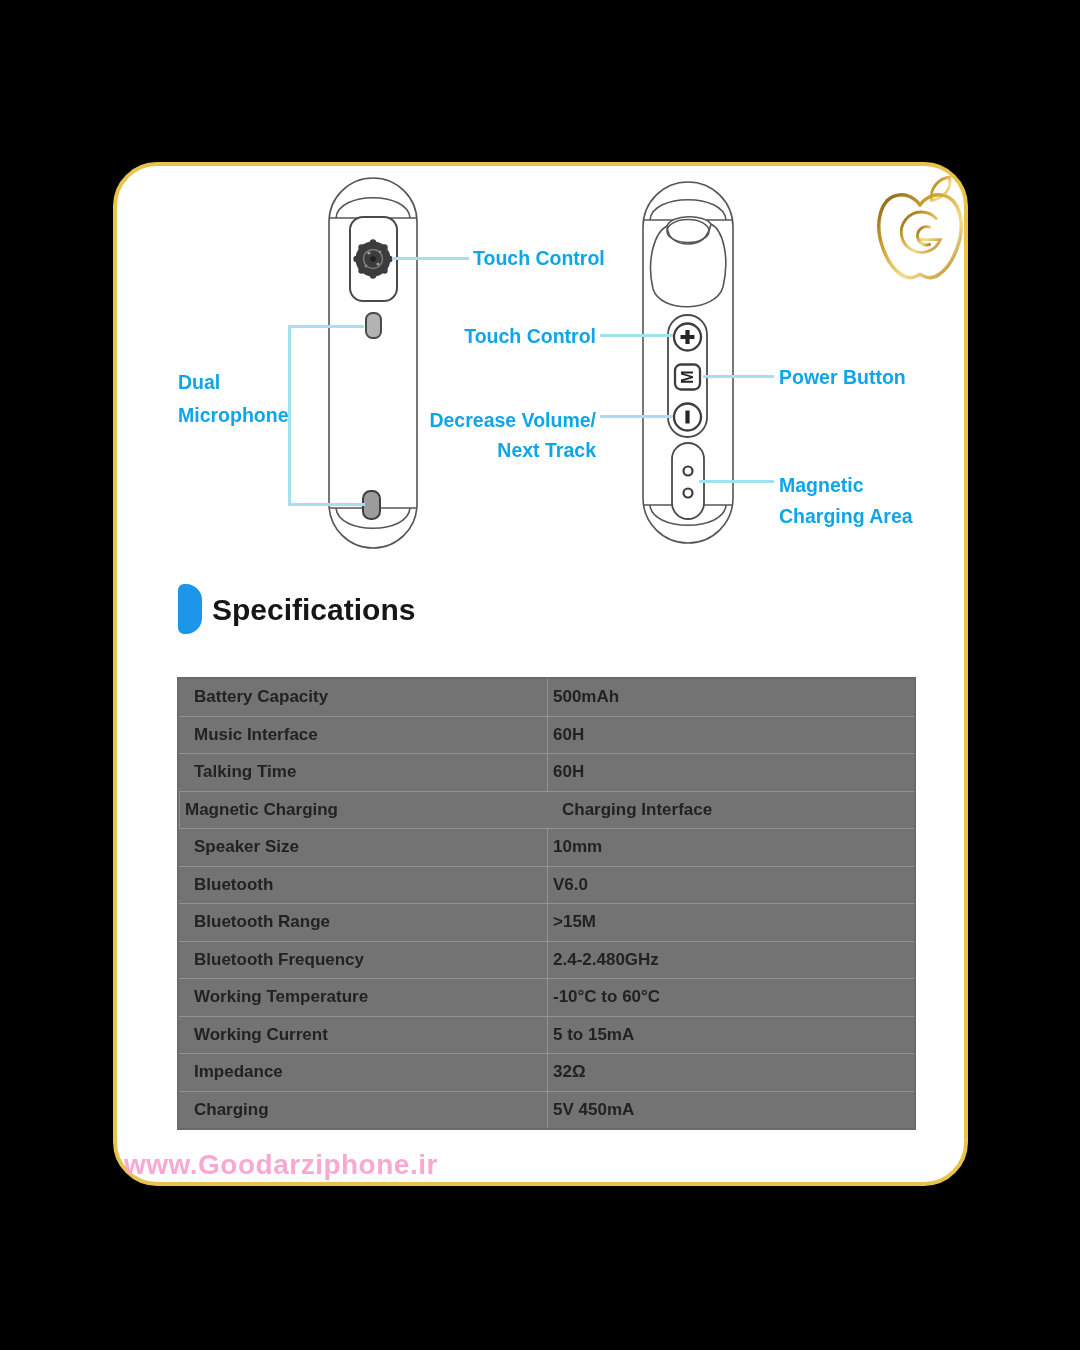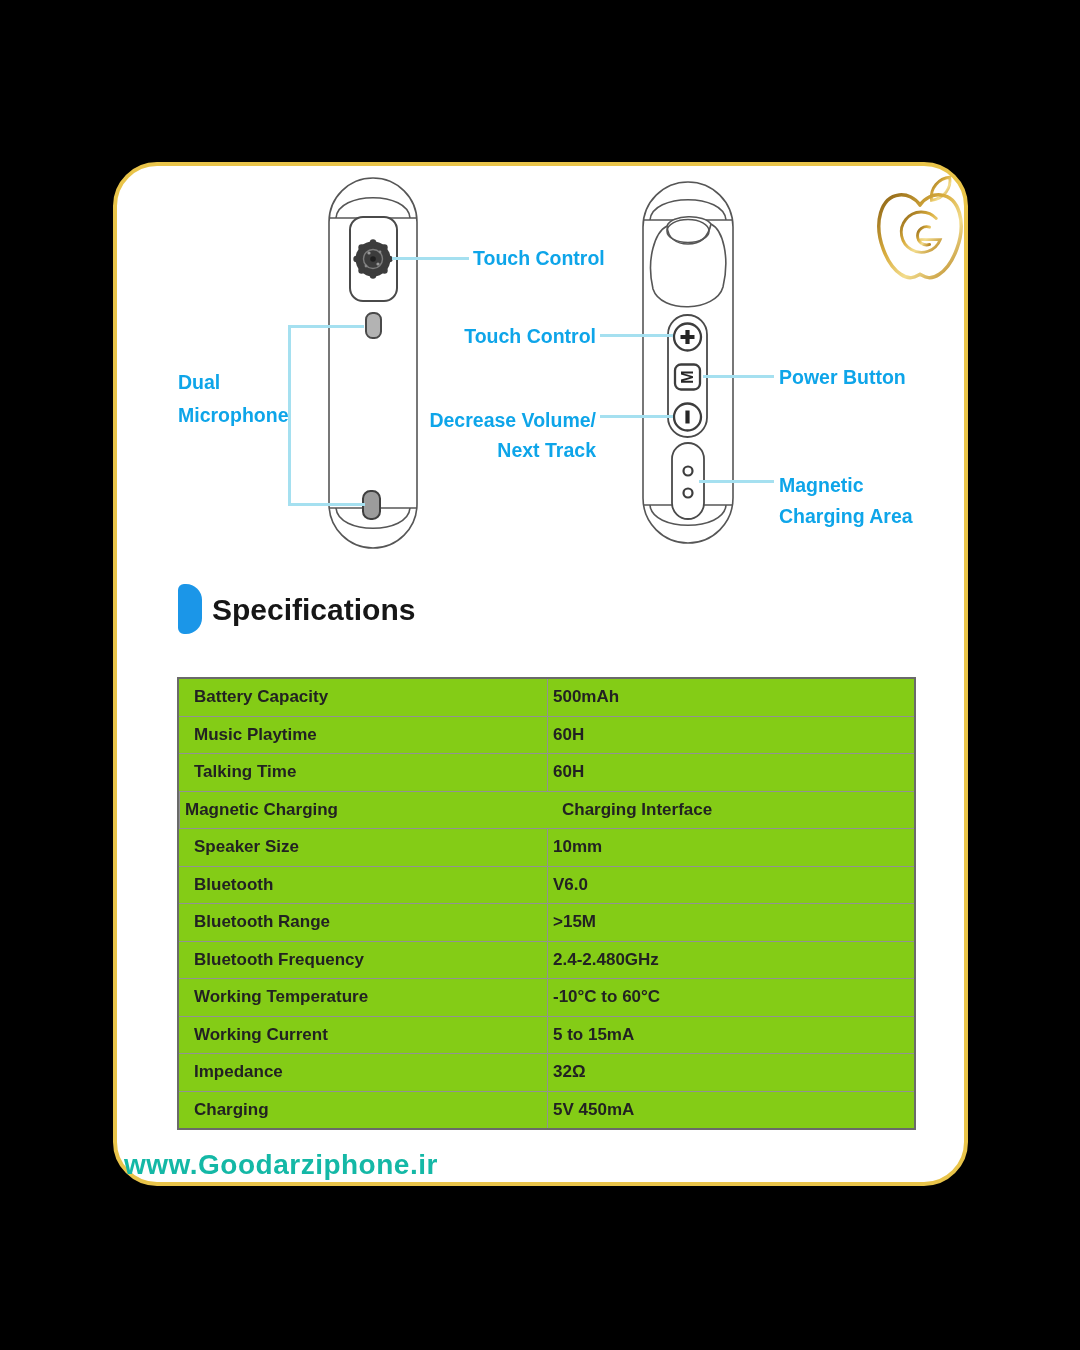--- a/index.html
+++ b/index.html
@@ -22,29 +22,29 @@
   .bud{position:absolute;}
   .bud-left{left:325px;top:172px;}
   .bud-right{left:638px;top:175px;}
   
   .logo{position:absolute;left:872px;top:174px;}
   
   .spec-icon{position:absolute;left:178px;top:584px;width:24px;height:50px;
              background:#1b96e8;border-radius:6px 16px 16px 6px;}
   .spec-title{position:absolute;left:212px;top:593px;font-size:30px;font-weight:700;color:#161616;}
   
-  .spec-table{position:absolute;left:177px;top:677px;width:735px;border:2px solid #6a6a6a;background:#84cc16;}
+  .spec-table{position:absolute;left:177px;top:677px;width:735px;border:2px solid #6a6a6a;background:#737373;}
   .spec-row{display:grid;grid-template-columns:368px 1fr;height:36.5px;}
   .spec-row + .spec-row{border-top:1px solid #929292;}
   .spec-cell{display:flex;align-items:center;font-size:17px;font-weight:700;color:#222;}
   .spec-cell.label{padding-left:15px;}
   .spec-cell.value{border-left:1px solid #929292;padding-left:5px;}
   
   .website{position:absolute;left:124px;top:1149px;font-size:28px;font-weight:700;
-           color:#14b8a6;letter-spacing:0.5px;}
+           color:#f9a8d4;letter-spacing:0.5px;}
 </style>
 </head>
 <body>
 
 <div class="page">
   <div class="card"></div>
 
   <svg class="logo" width="96" height="116" viewBox="0 0 100 120">
     <defs>
       <linearGradient id="gold" x1="0" y1="0" x2="1" y2="1">
@@ -155,21 +155,21 @@
   <div class="spec-icon"></div>
   <div class="spec-title">Specifications</div>
 
   <div class="spec-table">
     <div class="spec-row">
       <div class="spec-cell label">Battery Capacity</div>
       <div class="spec-cell value">500mAh</div>
     </div>
 
     <div class="spec-row">
-      <div class="spec-cell label">Music Playtime</div>
+      <div class="spec-cell label">Music Interface</div>
       <div class="spec-cell value">60H</div>
     </div>
 
     <div class="spec-row">
       <div class="spec-cell label">Talking Time</div>
       <div class="spec-cell value">60H</div>
     </div>
 
     <div class="spec-row">
       <div class="spec-cell value">Magnetic Charging</div>

